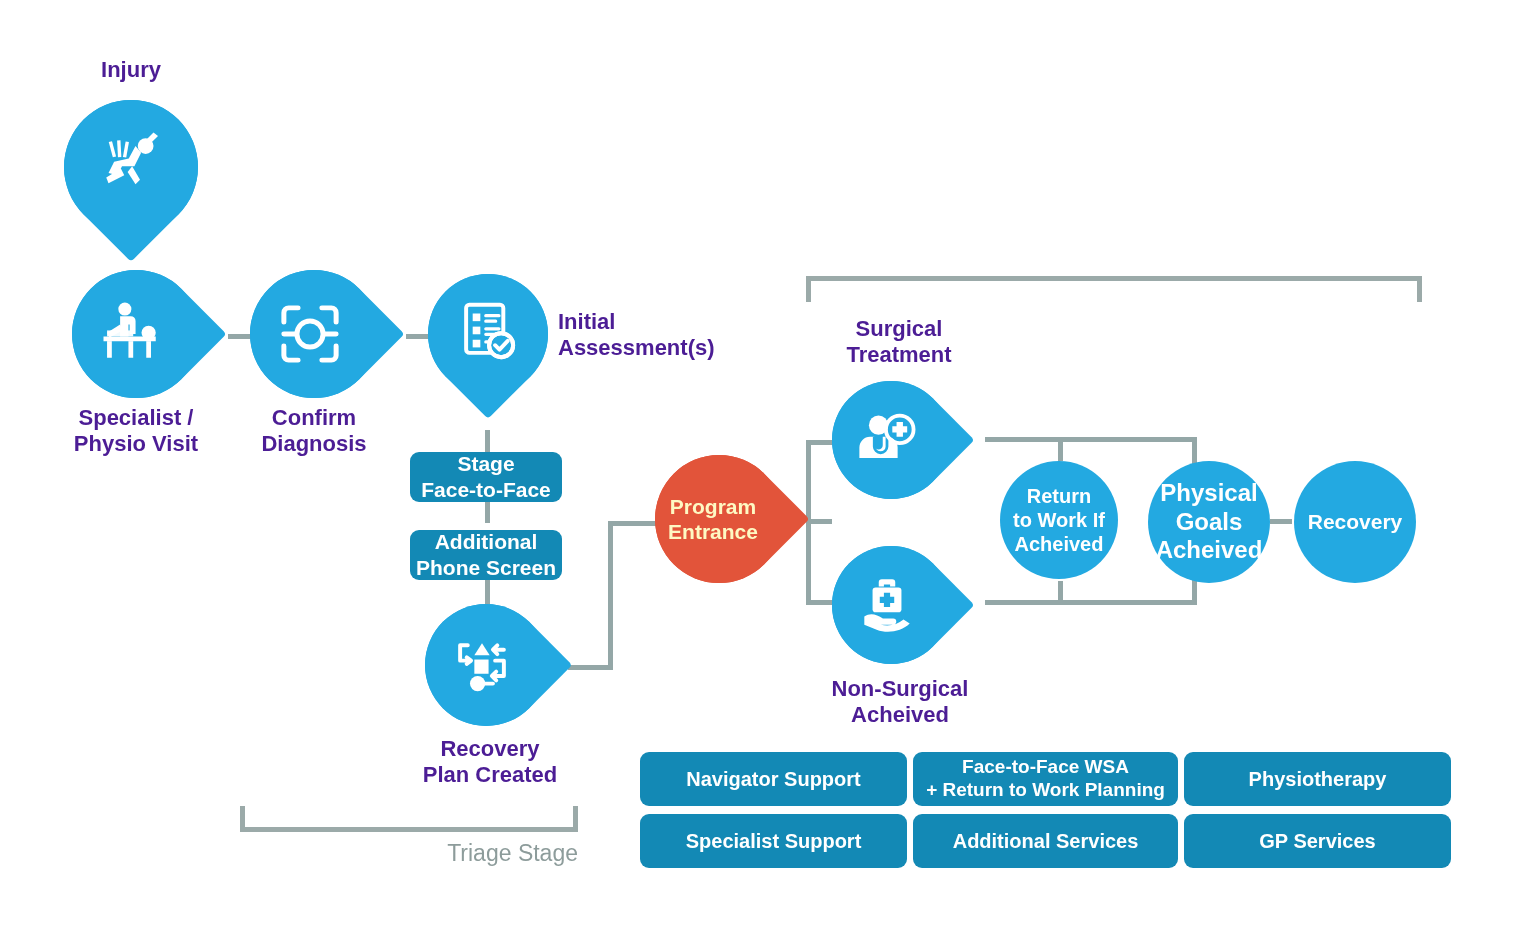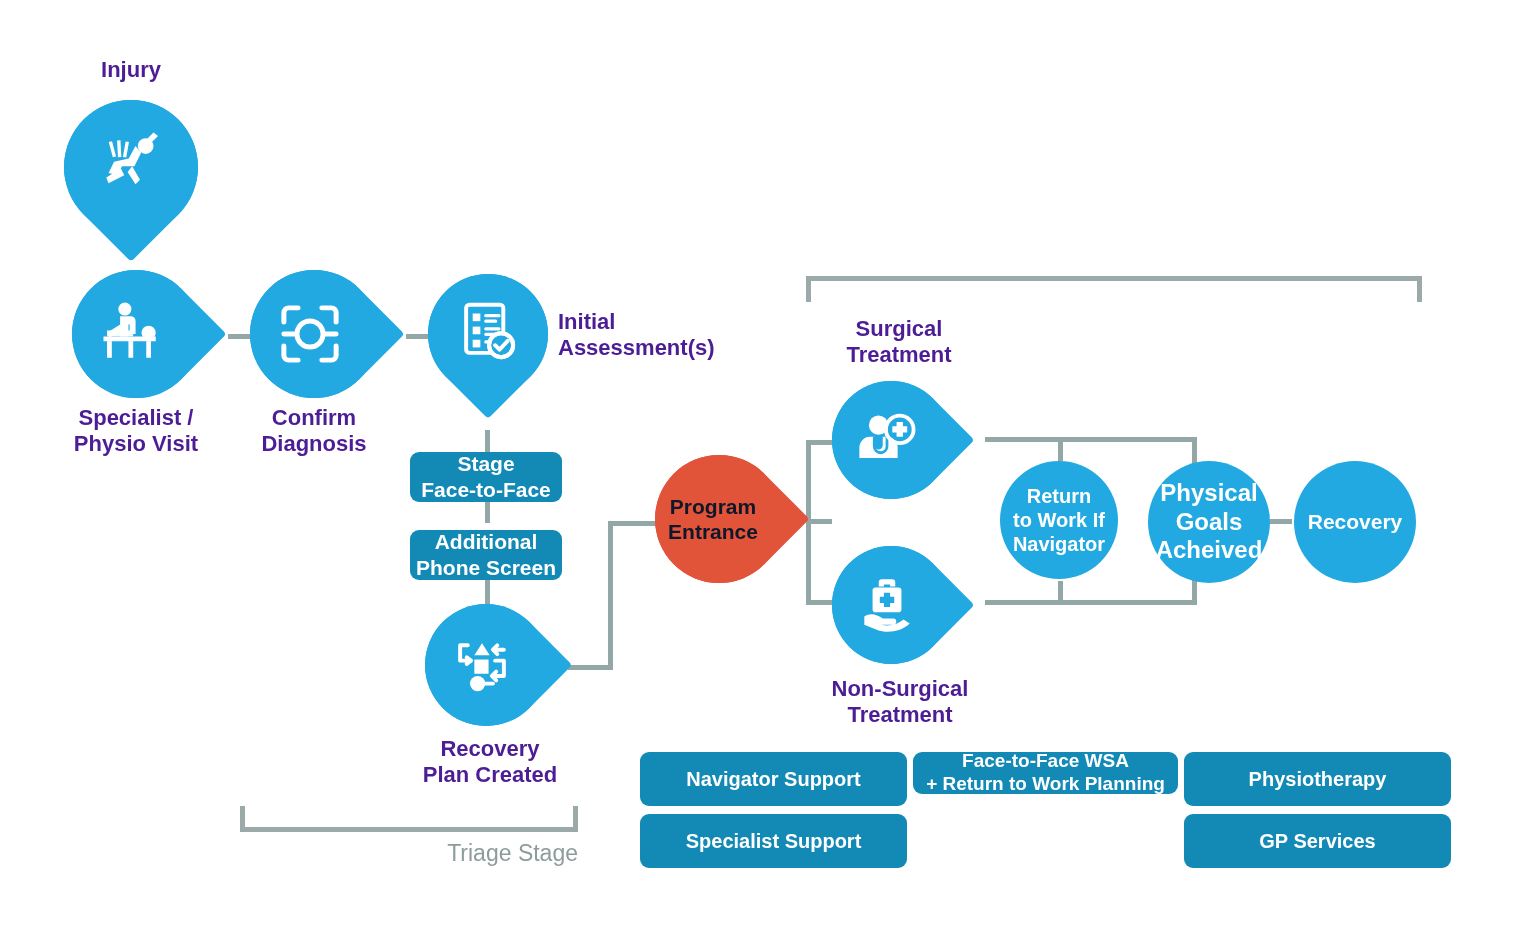--- a/index.html
+++ b/index.html
@@ -46,21 +46,21 @@
   }
   .pin .inner svg{display:block;}
 
   
   .pintext{
     position:absolute;
     inset:0;
     display:flex;
     align-items:center;
     justify-content:center;
-    color:#0f172a;
+    color:#fef9c3;
     font-weight:bold;
     text-align:center;
     line-height:1.2;
     pointer-events:none;
   }
 
   
   .lbl{
     position:absolute;
     color:#4c1d95;
@@ -302,30 +302,31 @@
     <div class="inner" style="left:-8px;top:-2px;">
       <svg width="66" height="66" viewBox="0 0 64 64" fill="#fff">
         <path d="M27 8 h10 a3 3 0 0 1 3 3 v4 h-5 v-2 h-6 v2 h-5 v-4 a3 3 0 0 1 3 -3 z"></path>
         <rect x="18" y="16" width="28" height="24" rx="3"></rect>
         <path d="M29 21 h6 v4 h4 v6 h-4 v4 h-6 v-4 h-4 v-6 h4 z" fill="#23A9E1"></path>
         <path d="M10 44 c6 -4 12 -2 18 2 h10 a3 3 0 0 1 0 6 h-12 c8 2 16 0 22 -5 l6 4 c-8 8 -22 10 -32 6 l-12 -5 z"></path>
       </svg>
     </div>
   </div>
   <div class="lbl" style="left:800px;top:676px;width:200px;font-size:22px;">Non-Surgical
-Treatment</div>
+Acheived</div>
 
   <div class="circ" style="left:1000px;top:461px;width:118px;height:118px;font-size:20px;">Return
 to Work If
-Navigator</div>
+Acheived</div>
   <div class="circ" style="left:1148px;top:461px;width:122px;height:122px;font-size:24px;">Physical
 Goals
 Acheived</div>
   <div class="circ" style="left:1294px;top:461px;width:122px;height:122px;font-size:21px;">Recovery</div>
 
   <div class="svcbox" style="left:640px;top:752px;width:267px;height:54px;">Navigator Support</div>
-  <div class="svcbox" style="left:913px;top:752px;width:265px;height:42px;font-size:19px;">Face-to-Face WSA
+  <div class="svcbox" style="left:913px;top:752px;width:265px;height:54px;font-size:19px;">Face-to-Face WSA
 + Return to Work Planning</div>
   <div class="svcbox" style="left:1184px;top:752px;width:267px;height:54px;">Physiotherapy</div>
   <div class="svcbox" style="left:640px;top:814px;width:267px;height:54px;">Specialist Support</div>
+  <div class="svcbox" style="left:913px;top:814px;width:265px;height:54px;">Additional Services</div>
   <div class="svcbox" style="left:1184px;top:814px;width:267px;height:54px;">GP Services</div>
 
 </div>
 
 </body></html>

